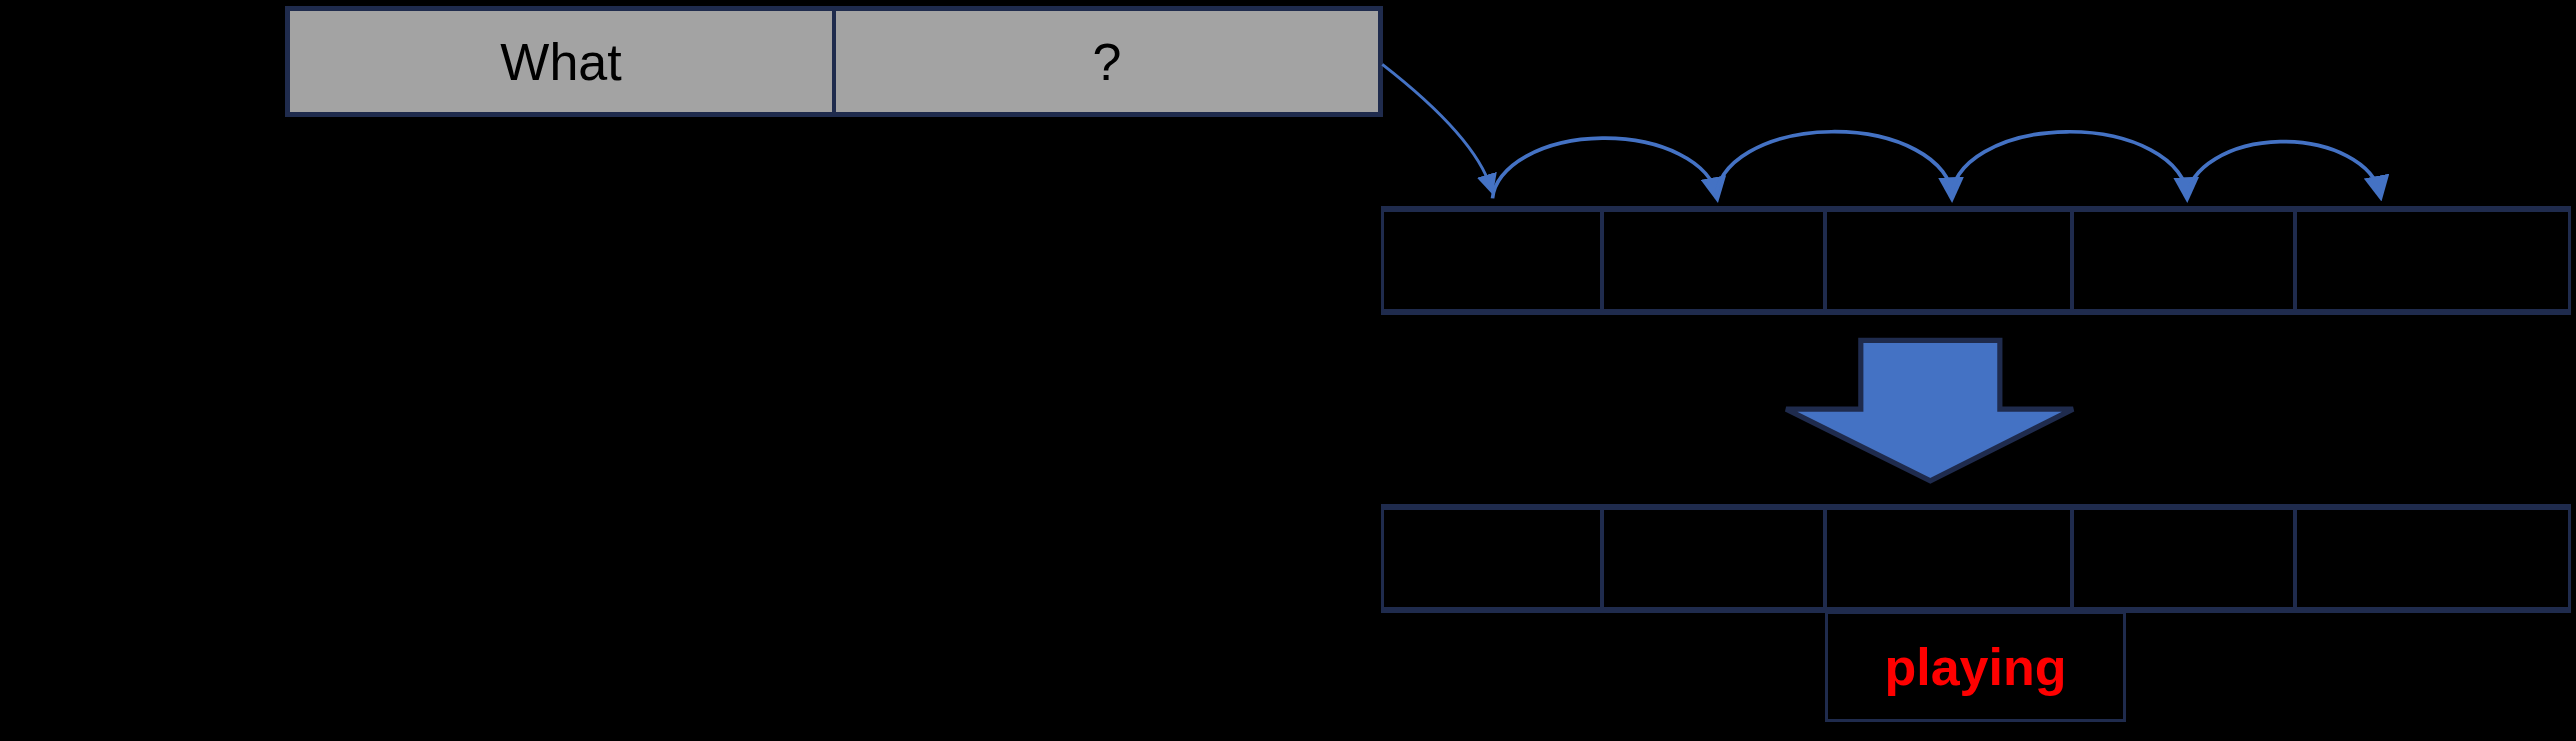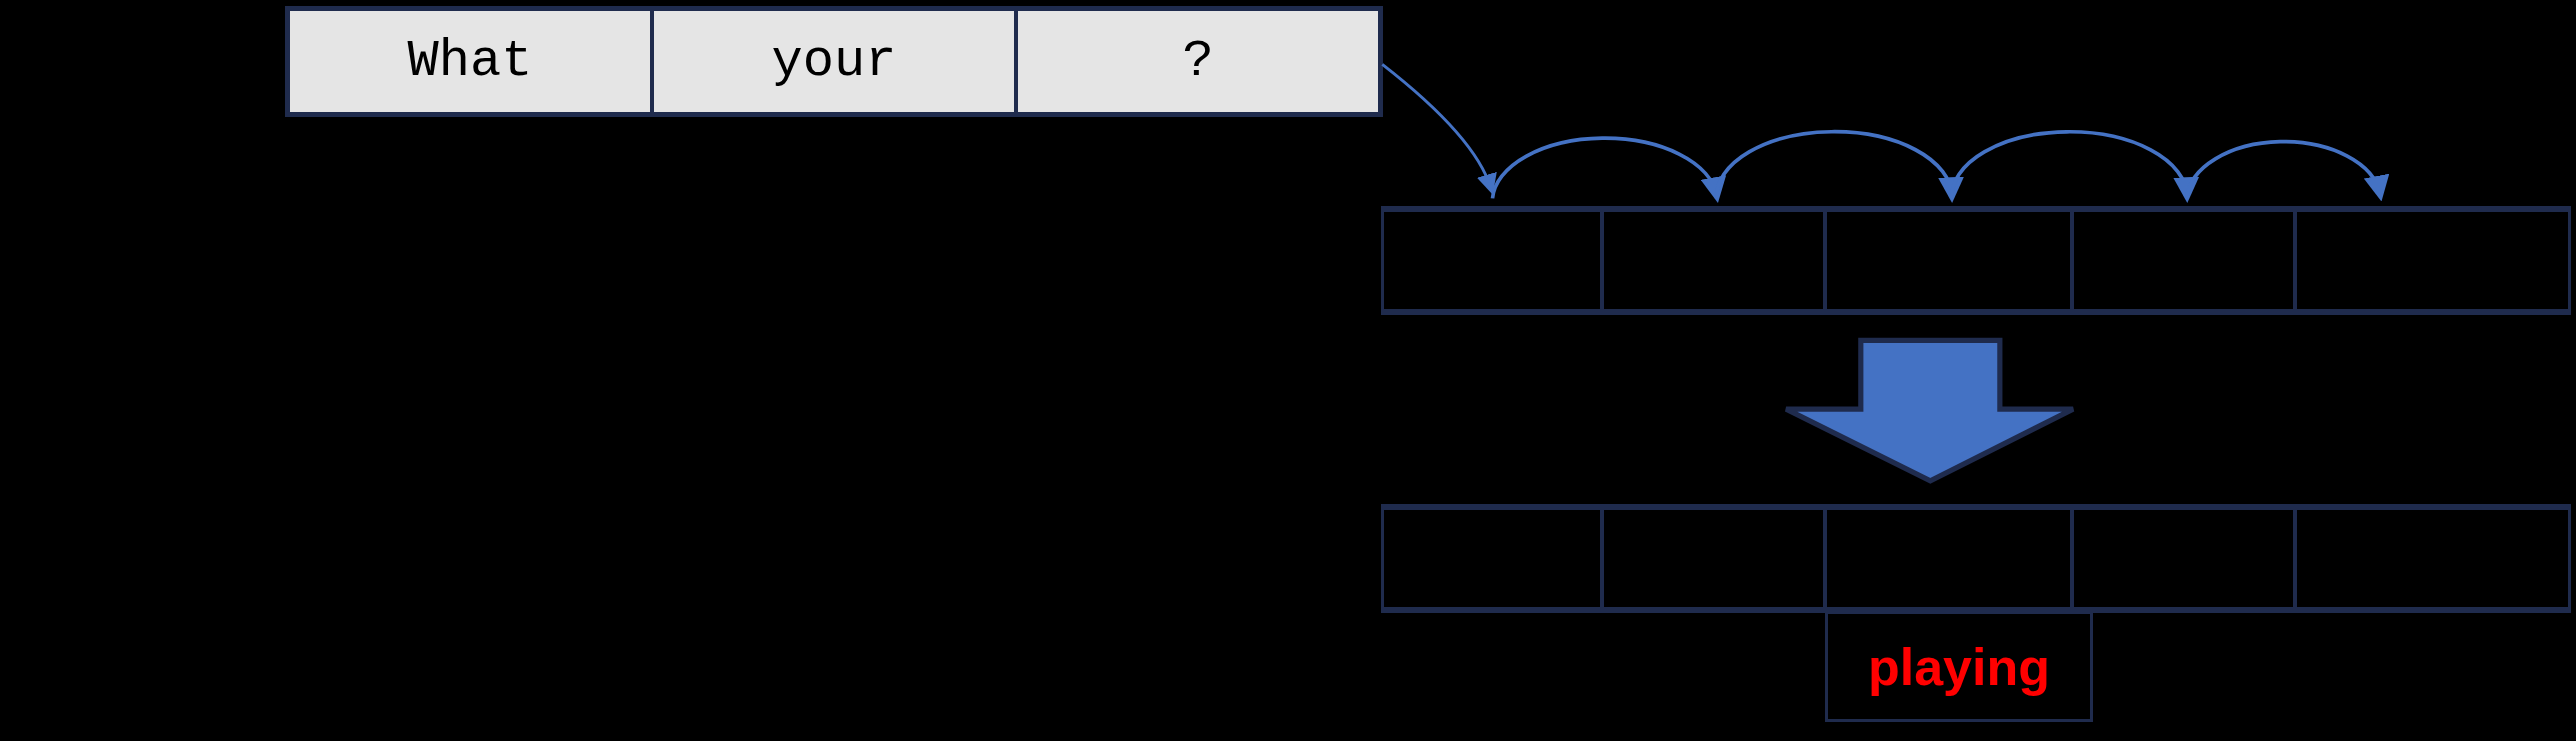--- a/index.html
+++ b/index.html
@@ -16,29 +16,28 @@
   .word-table {
     position: absolute;
     left: 285px; top: 6px;
     width: 1098px; height: 111px;
     display: flex;
     box-sizing: border-box;
     border: 5.2px solid #1f2b4d;
   }
   .word-cell {
     flex: 1 1 0;
-    background: #e5e5e5;
+    background: #a3a3a3;
     border-right: 4.4px solid #1f2b4d;
     display: flex;
     align-items: center;
     justify-content: center;
     font-size: 52px;
     line-height: 1;
     color: #000000;
-    font-family: Liberation Mono, monospace;
   }
   .word-cell:last-child { border-right: none; }
 
   
   .grid-table {
     position: absolute;
     left: 1381px;
     width: 1190px; height: 109px;
     display: flex;
     box-sizing: border-box;
@@ -54,21 +53,21 @@
     height: 100%;
     border-right: 4.4px solid #1f2b4d;
     background: transparent;
   }
   .grid-cell:last-child { border-right: none; }
 
   
   .prediction-box {
     position: absolute;
     left: 1825px; top: 611px;
-    width: 268px; height: 111px;
+    width: 301px; height: 111px;
     box-sizing: border-box;
     border: 3.7px solid #1f2b4d;
     display: flex;
     align-items: center;
     justify-content: center;
     background: transparent;
   }
   .prediction-label {
     font-size: 52px;
     line-height: 1;
@@ -101,21 +100,20 @@
     stroke-linejoin: miter;
   }
 </style>
 </head>
 <body>
 
 <div class="canvas">
 
   <div class="word-table">
     <div class="word-cell">What</div>
-    <div class="word-cell">your</div>
     <div class="word-cell">?</div>
   </div>
 
   <div class="grid-table mid">
     <div class="grid-cell" style="width:220px"></div>
     <div class="grid-cell" style="width:223px"></div>
     <div class="grid-cell" style="width:247px"></div>
     <div class="grid-cell" style="width:223px"></div>
     <div class="grid-cell" style="width:268px"></div>
   </div>

